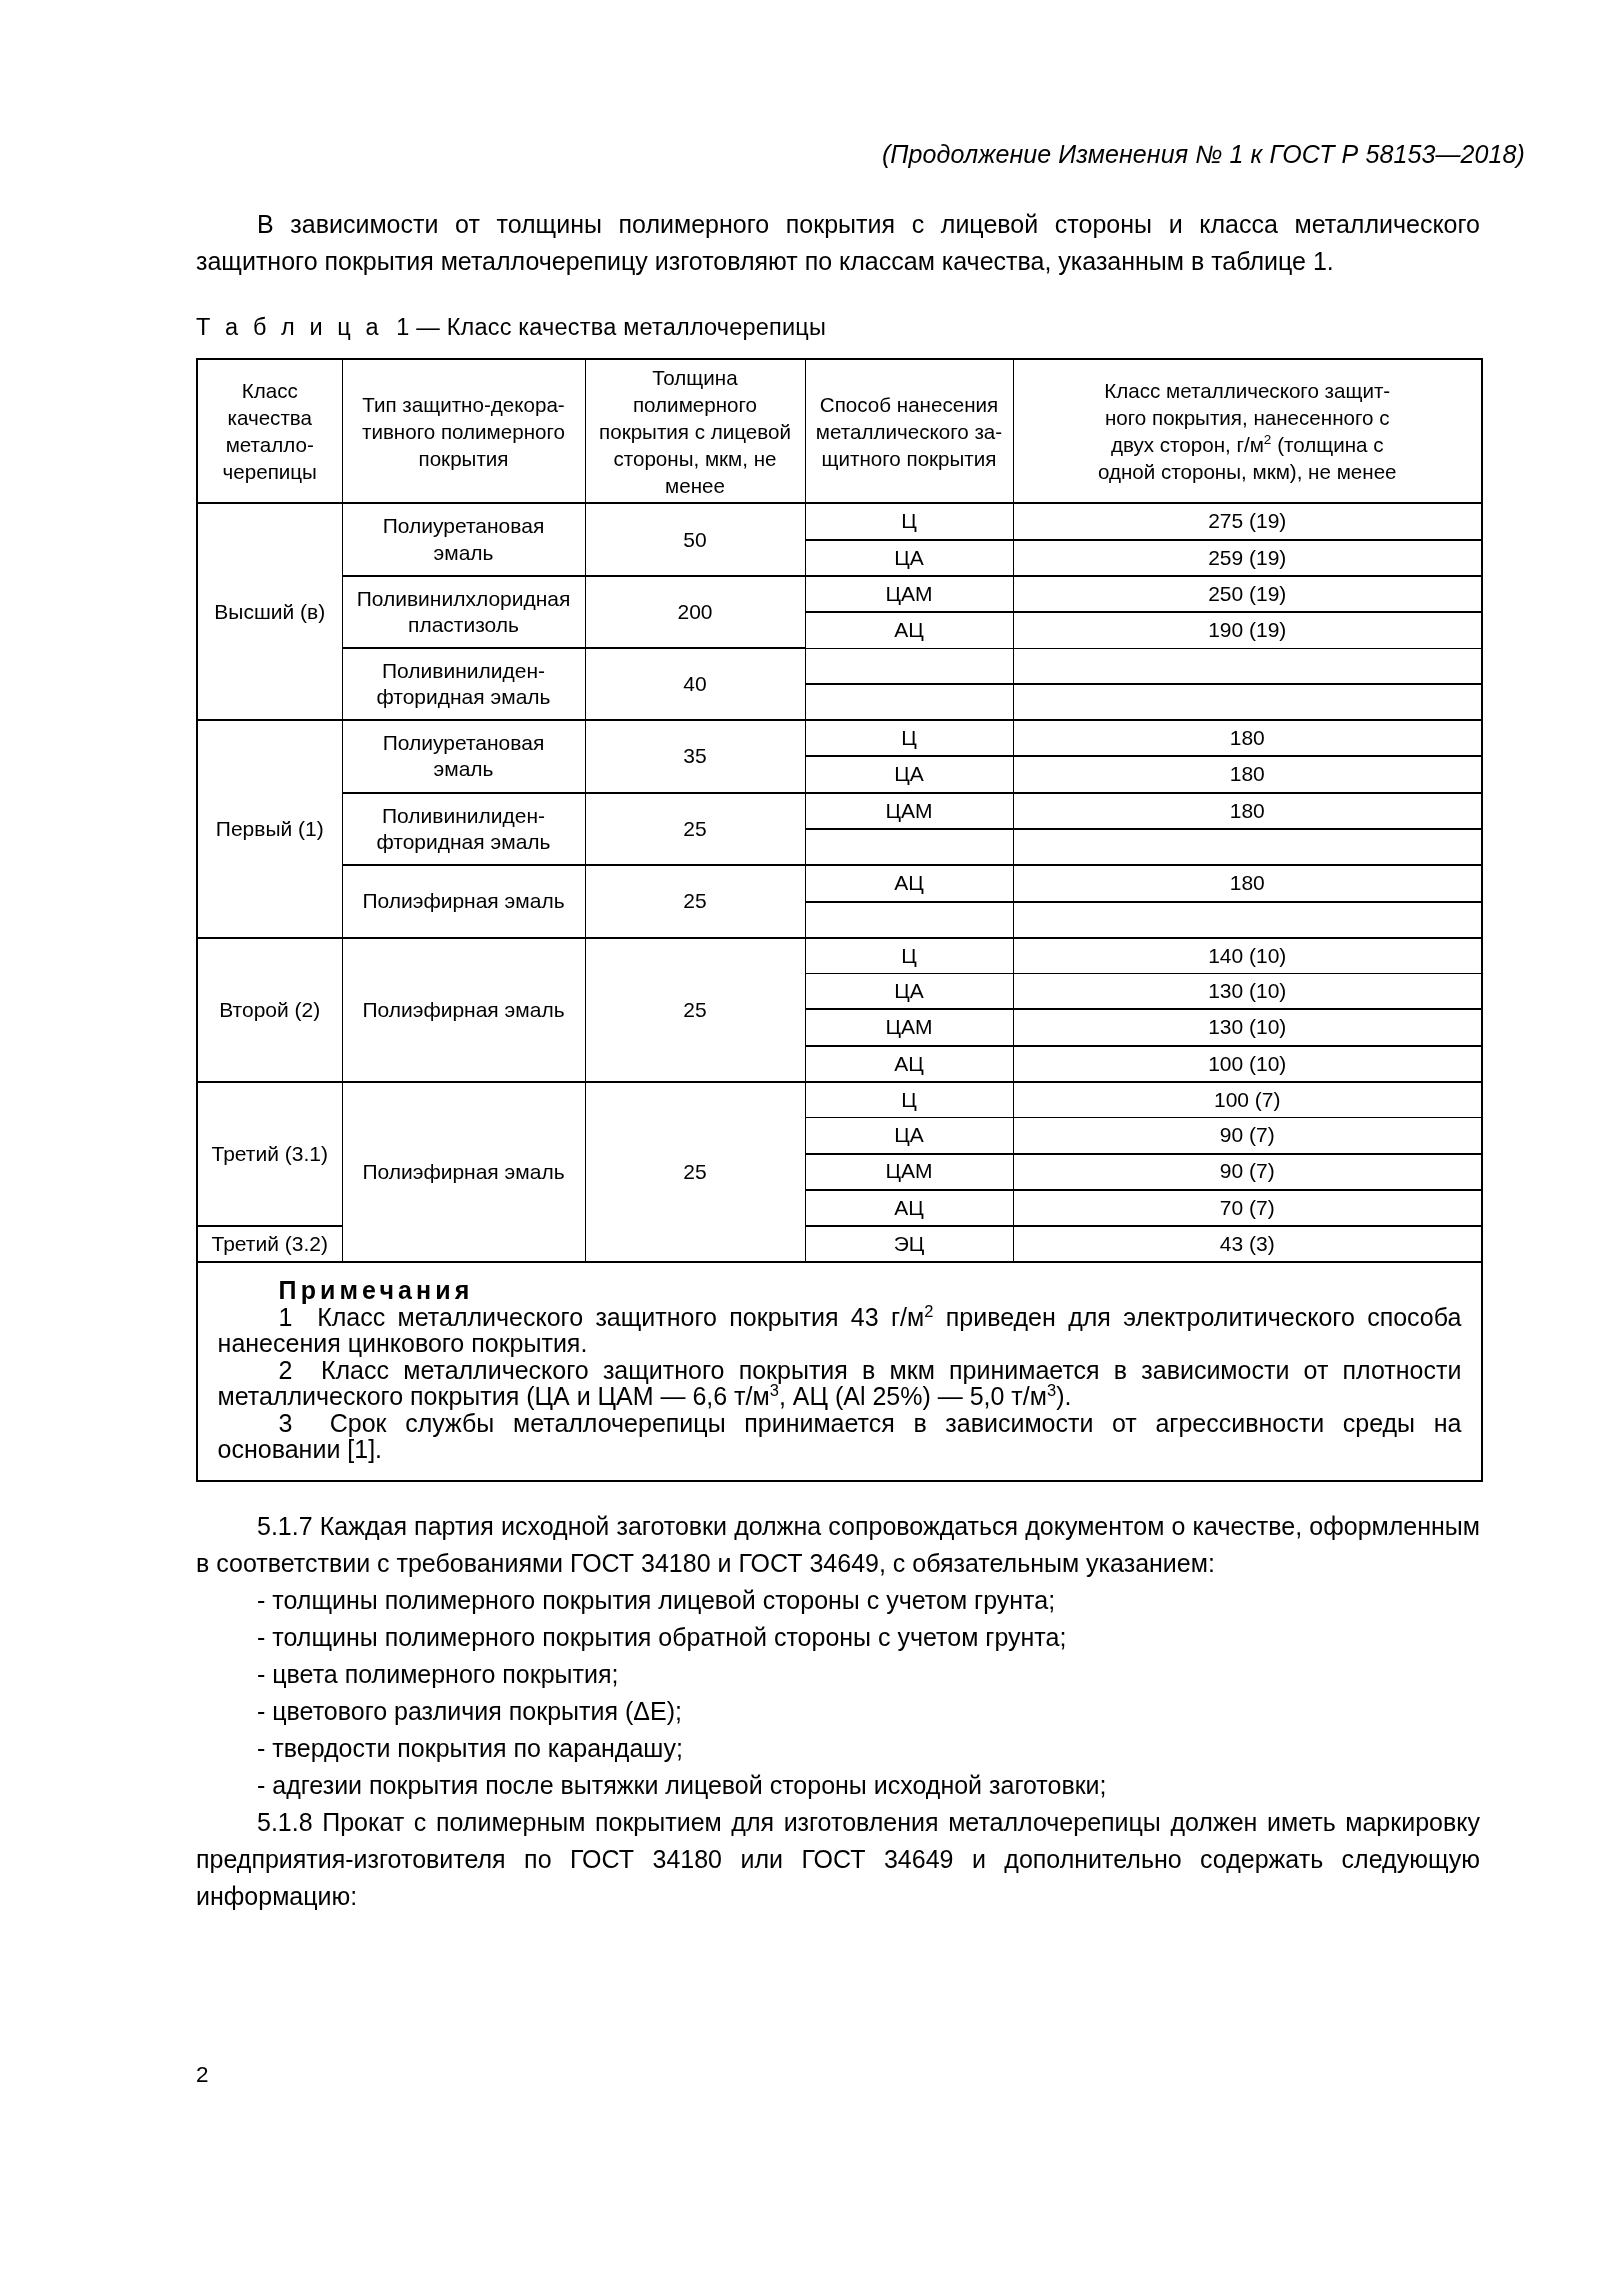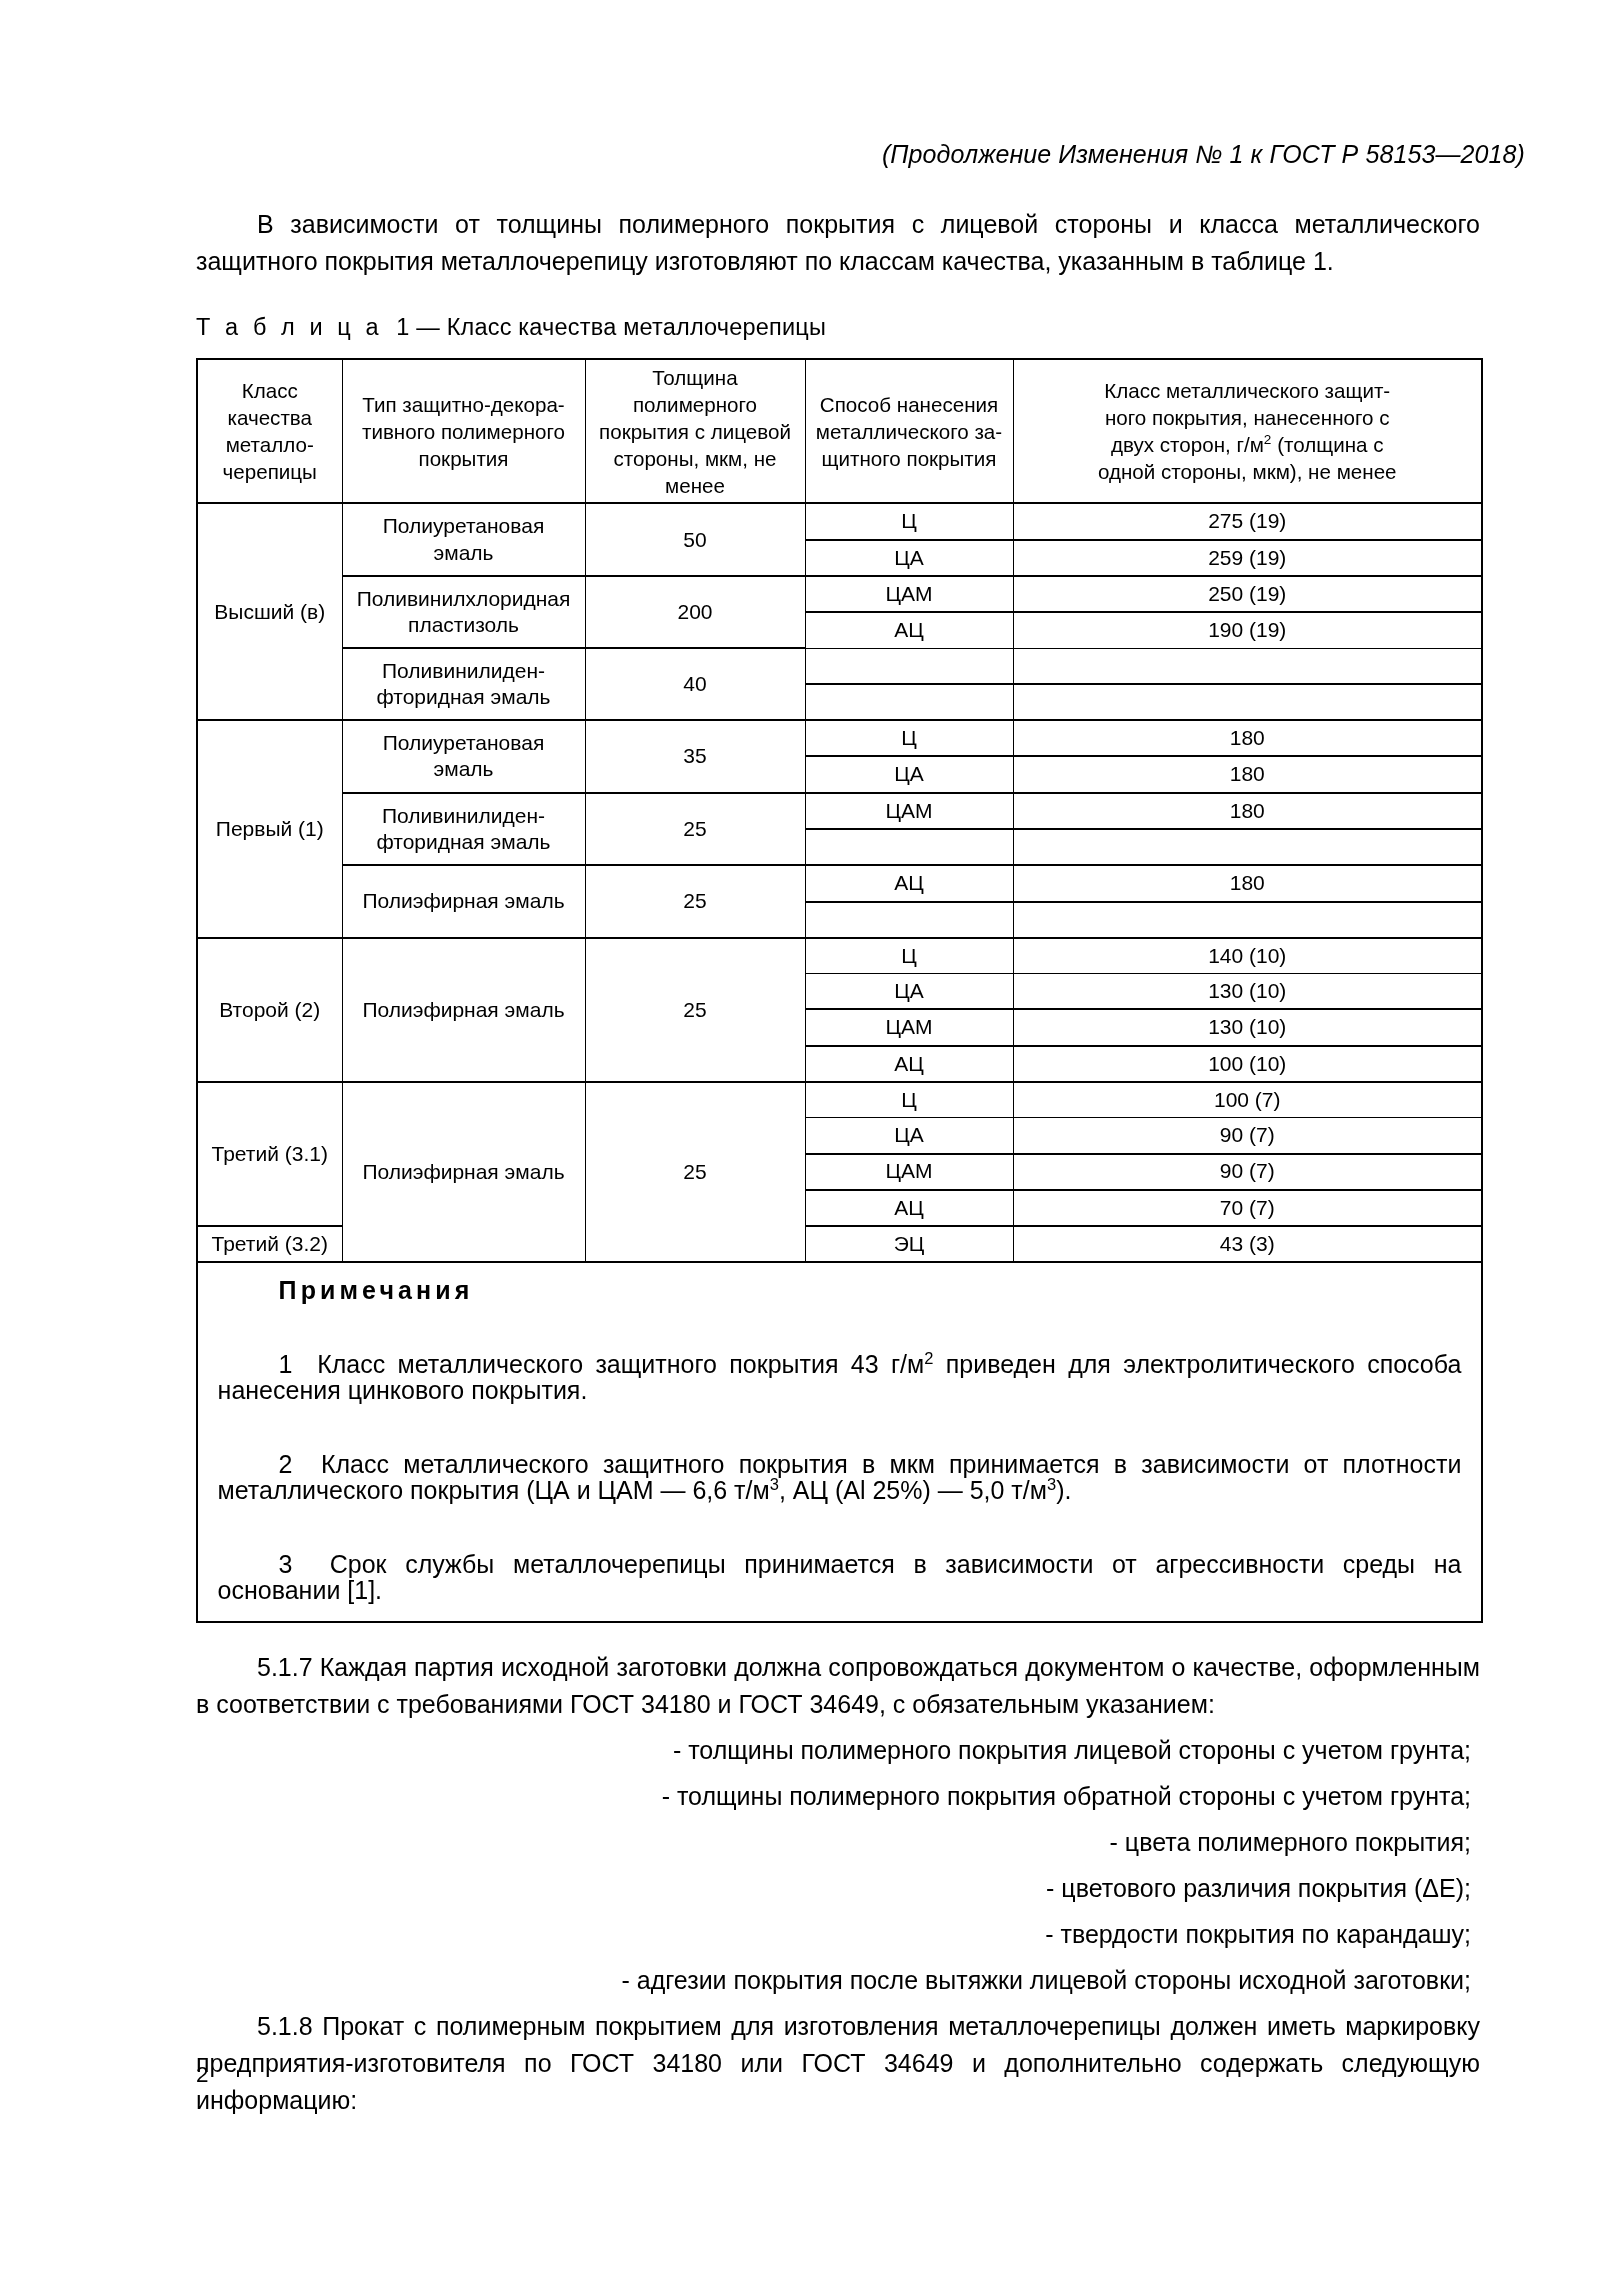--- a/index.html
+++ b/index.html
@@ -40,21 +40,21 @@
     width: 1284px;
   }
   p.body {
     margin: 0;
     font-size: 25px;
     line-height: 37px;
     text-align: justify;
     text-justify: inter-word;
   }
   p.body.indent { text-indent: 61px; }
-  p.dash { margin: 9px; font-size: 25px; line-height: 37px; text-indent: 61px; text-align: right; }
+  p.dash { margin: 0; font-size: 25px; line-height: 37px; text-indent: 61px; }
 
   .table-caption {
     margin: 0;
     font-size: 23.5px;
     line-height: 29px;
     padding-top: 33px;
     padding-bottom: 15.7px;
     letter-spacing: 0.2px;
   }
   .sp { letter-spacing: 4.1px; }
@@ -92,21 +92,21 @@
   .c4 { width: 208px; }
   .c5 { width: 469px; }
 
   .notes-cell {
     text-align: left !important;
     padding: 13.7px 19.6px 17.6px 19.6px !important;
     font-size: 25px;
     line-height: 37px;
   }
   .notes-title { letter-spacing: 4.1px; padding-left: 61px; font-weight: bold; }
-  .note-item { text-indent: 61px; text-align: justify; margin-top: 47px; }
+  .note-item { text-indent: 61px; text-align: justify; }
   sup { font-size: 0.66em; vertical-align: super; line-height: 0; }
 
   .after-table { padding-top: 25.5px; }
 
   .page-number {
     position: absolute;
     left: 196px;
     top: 2062px;
     font-size: 22.5px;
   }

